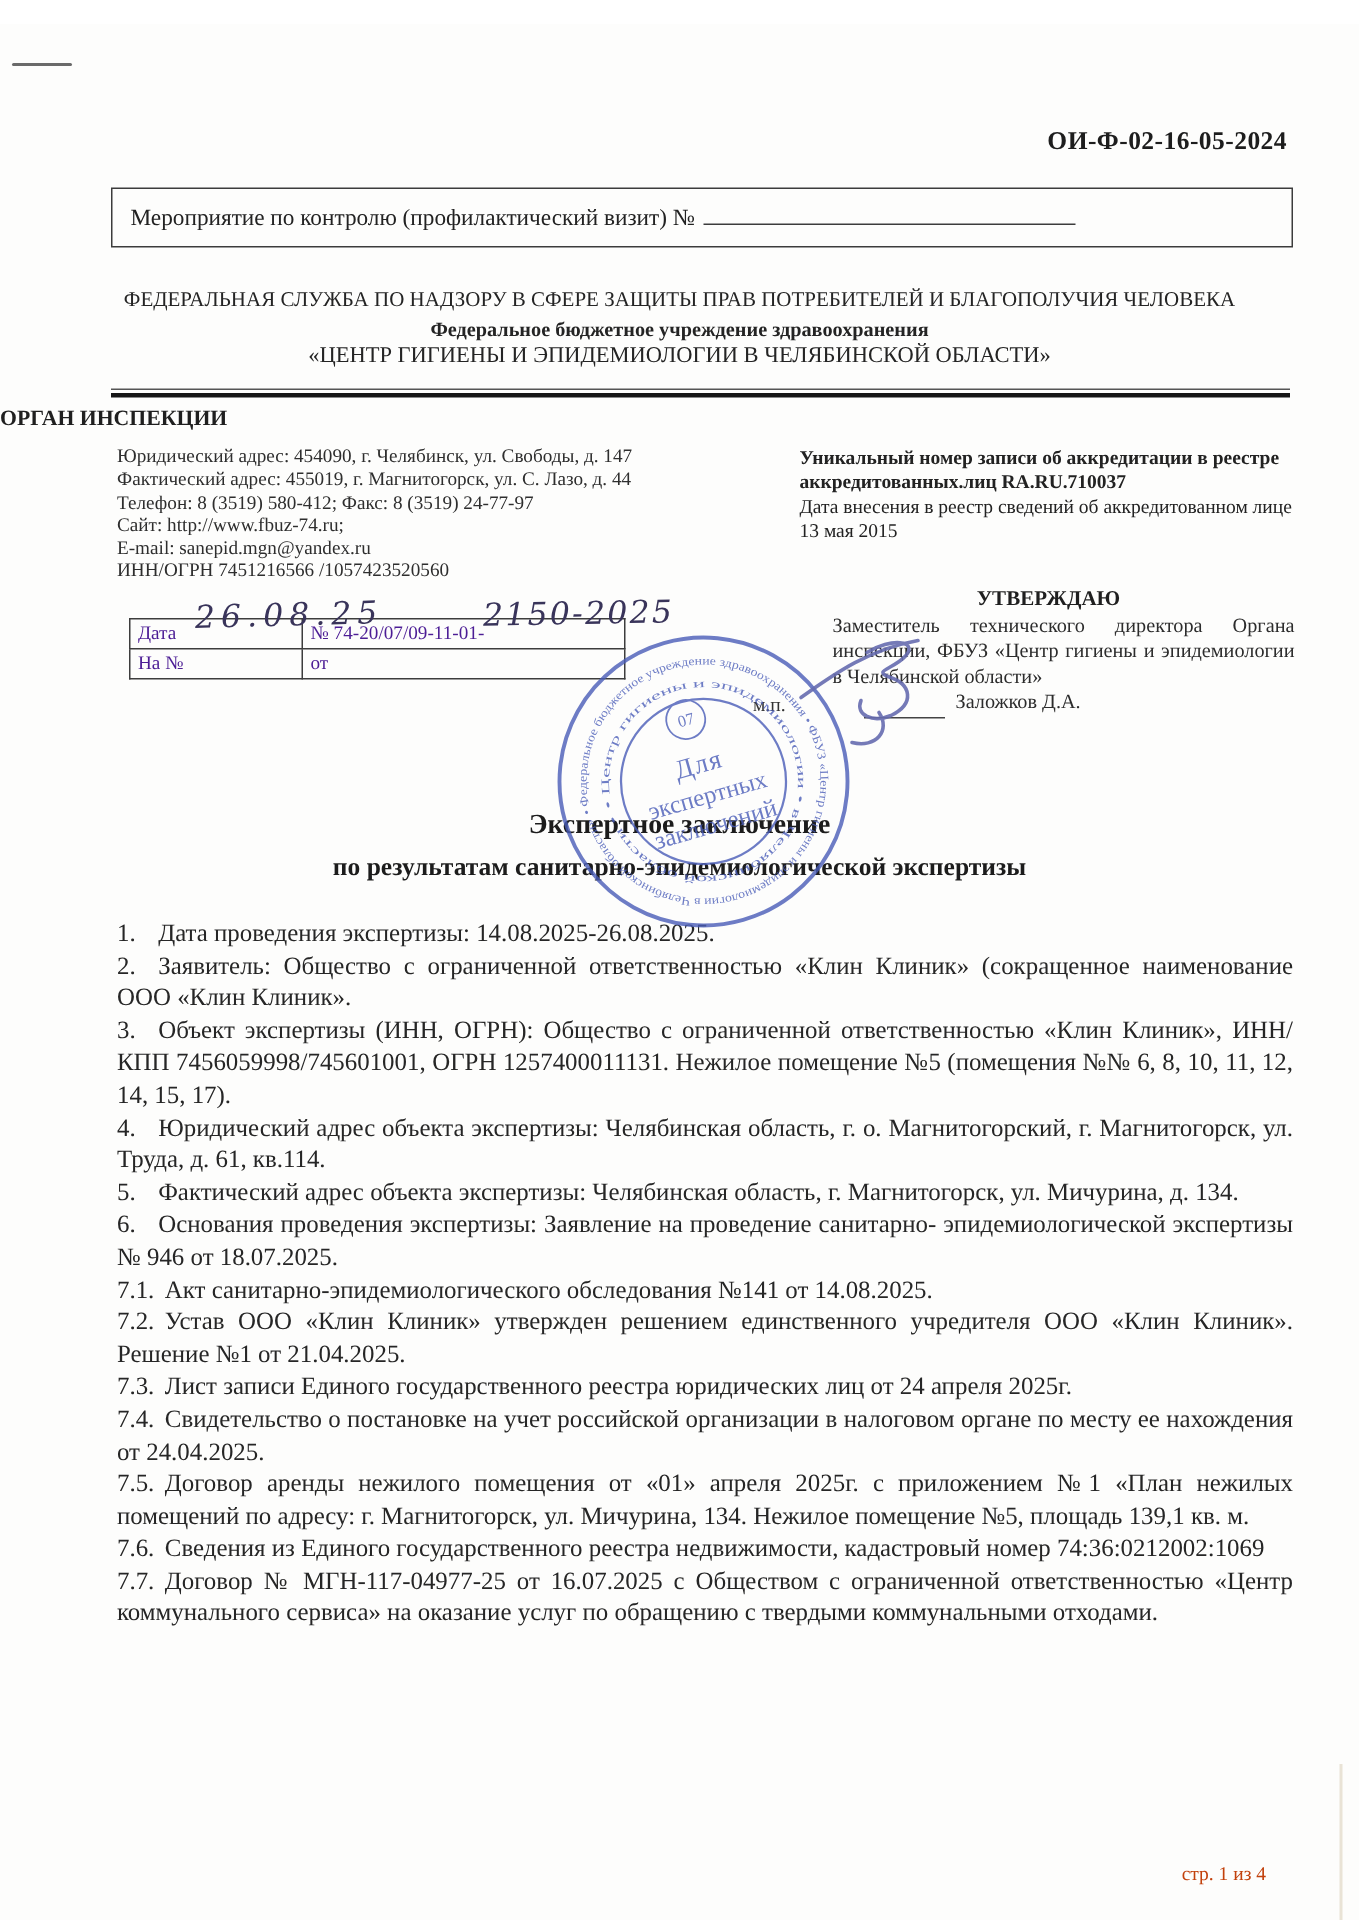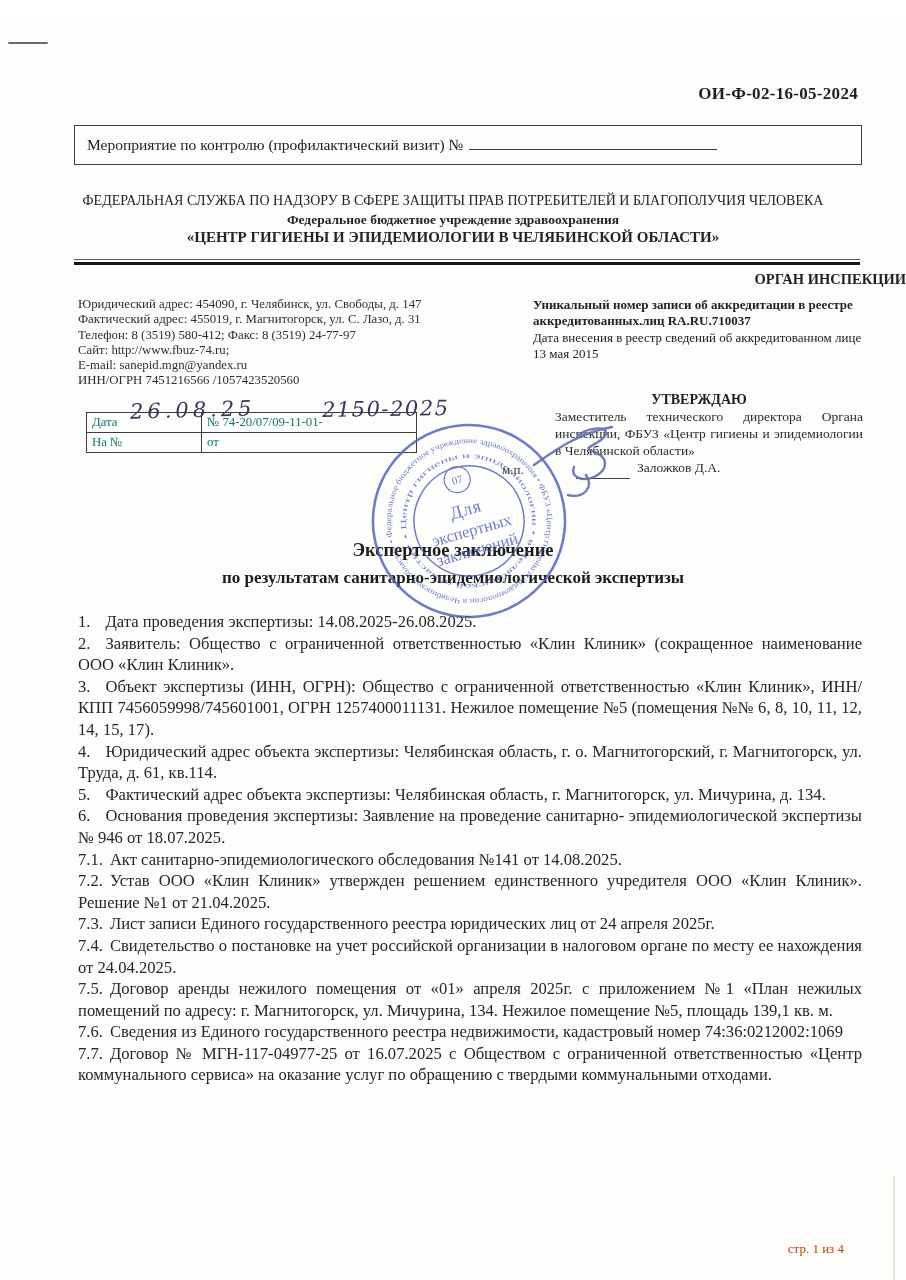--- a/index.html
+++ b/index.html
@@ -15,39 +15,39 @@
   
   .form-code{top:68px;right:48px;font-weight:bold;font-size:17px;letter-spacing:.3px;color:#1d1d1d;}
   
   .control-box{left:74px;top:109px;width:786px;height:38px;border:1.6px solid #3c3c3c;}
   .control-box .inner{position:absolute;left:12px;top:9px;font-size:15.5px;color:#222;white-space:nowrap;}
   .blank-line{display:inline-block;width:248px;border-bottom:1.3px solid #3c3c3c;height:14px;margin-left:6px;vertical-align:baseline;}
   
   .letterhead{left:0;top:177px;width:906px;text-align:center;color:#242424;}
   .lh1{font-size:14px;margin:0 0 3px 0;}
   .lh2{font-size:13.5px;font-weight:bold;margin:0 0 1px 0;}
-  .lh3{font-size:15px;font-weight:bold;margin:0 0 2px 0;}
+  .lh3{font-size:15px;font-weight:normal;margin:0 0 2px 0;}
   .lh4{font-size:13px;margin:0;}
   .rule{left:74px;top:243px;width:786px;height:6px;border-top:1px solid #555;}
   .rule::after{content:"";position:absolute;left:0;top:2px;width:100%;height:3px;background:#161616;}
-  .org-title{left:0;top:255px;width:906px;text-align:right;font-weight:bold;font-size:14.5px;color:#1f1f1f;}
+  .org-title{left:0;top:255px;width:906px;text-align:left;font-weight:bold;font-size:14.5px;color:#1f1f1f;}
   
   .contacts{left:78px;top:281px;width:445px;font-size:12.8px;line-height:15.3px;color:#2e2e2e;}
   .contacts p{margin:0;}
   .accred{left:533px;top:281px;width:332px;font-size:13px;line-height:16.3px;color:#222;}
   .accred .bold{font-weight:bold;margin:0;}
   .accred .norm{margin:0;}
   
   .approve-word{left:533px;top:376px;width:332px;text-align:center;font-weight:bold;font-size:14px;color:#1f1f1f;}
   .approver-title{left:555px;top:392px;width:308px;font-size:13.5px;line-height:17px;text-align:justify;color:#2c2c2c;}
   .mp{left:502px;top:446px;font-size:13px;color:#333;}
   .sig-underline{left:576px;top:461px;width:54px;border-bottom:1.2px solid #444;height:1px;}
   .approver-name{left:637px;top:444px;font-size:13.5px;color:#2c2c2c;}
   
-  .meta-table{left:86px;top:396px;border-collapse:collapse;font-size:12.8px;color:#0f766e;padding-left:31px;}
+  .meta-table{left:86px;top:396px;border-collapse:collapse;font-size:12.8px;color:#4c1d95;padding-left:31px;}
   .meta-table td{border:1.2px solid #3d3d3d;height:19px;padding:0 5px;vertical-align:middle;white-space:nowrap;}
   .meta-table .c1{width:104px;}
   .meta-table .c2{width:204px;}
   .handwrite{font-family:"DejaVu Serif",serif;font-style:italic;color:#39345a;}
   .hw-date{left:130px;top:382px;font-size:21px;letter-spacing:4px;transform:rotate(-1.5deg);}
   .hw-num{left:322px;top:381px;font-size:21px;letter-spacing:1.5px;transform:rotate(-1deg);}
   
   .stamp{left:366px;top:402px;width:206px;height:206px;opacity:.8;z-index:5;}
   
   .signature{left:520px;top:405px;width:150px;height:80px;z-index:6;}
@@ -81,21 +81,21 @@
     <p class="lh1">ФЕДЕРАЛЬНАЯ СЛУЖБА ПО НАДЗОРУ В СФЕРЕ ЗАЩИТЫ ПРАВ ПОТРЕБИТЕЛЕЙ И БЛАГОПОЛУЧИЯ ЧЕЛОВЕКА</p>
     <p class="lh2">Федеральное бюджетное учреждение здравоохранения</p>
     <p class="lh3">«ЦЕНТР ГИГИЕНЫ И ЭПИДЕМИОЛОГИИ В ЧЕЛЯБИНСКОЙ ОБЛАСТИ»</p>
   </div>
 
   <div class="abs rule"></div>
   <div class="abs org-title">ОРГАН ИНСПЕКЦИИ</div>
 
   <div class="abs contacts">
     <p>Юридический адрес: 454090, г. Челябинск, ул. Свободы, д. 147</p>
-    <p>Фактический адрес: 455019, г. Магнитогорск, ул. С. Лазо, д. 31</p>
+    <p>Фактический адрес: 455019, г. Магнитогорск, ул. С. Лазо, д. 44</p>
     <p>Телефон: 8 (3519) 580-412; Факс: 8 (3519) 24-77-97</p>
     <p>Сайт:   http://www.fbuz-74.ru;</p>
     <p>E-mail: sanepid.mgn@yandex.ru</p>
     <p>ИНН/ОГРН 7451216566 /1057423520560</p>
   </div>
 
   <div class="abs accred">
     <p class="bold">Уникальный номер записи об аккредитации в реестре аккредитованных.лиц RA.RU.710037</p>
     <p class="norm">Дата внесения в реестр сведений об аккредитованном лице 13 мая 2015</p>
   </div>

